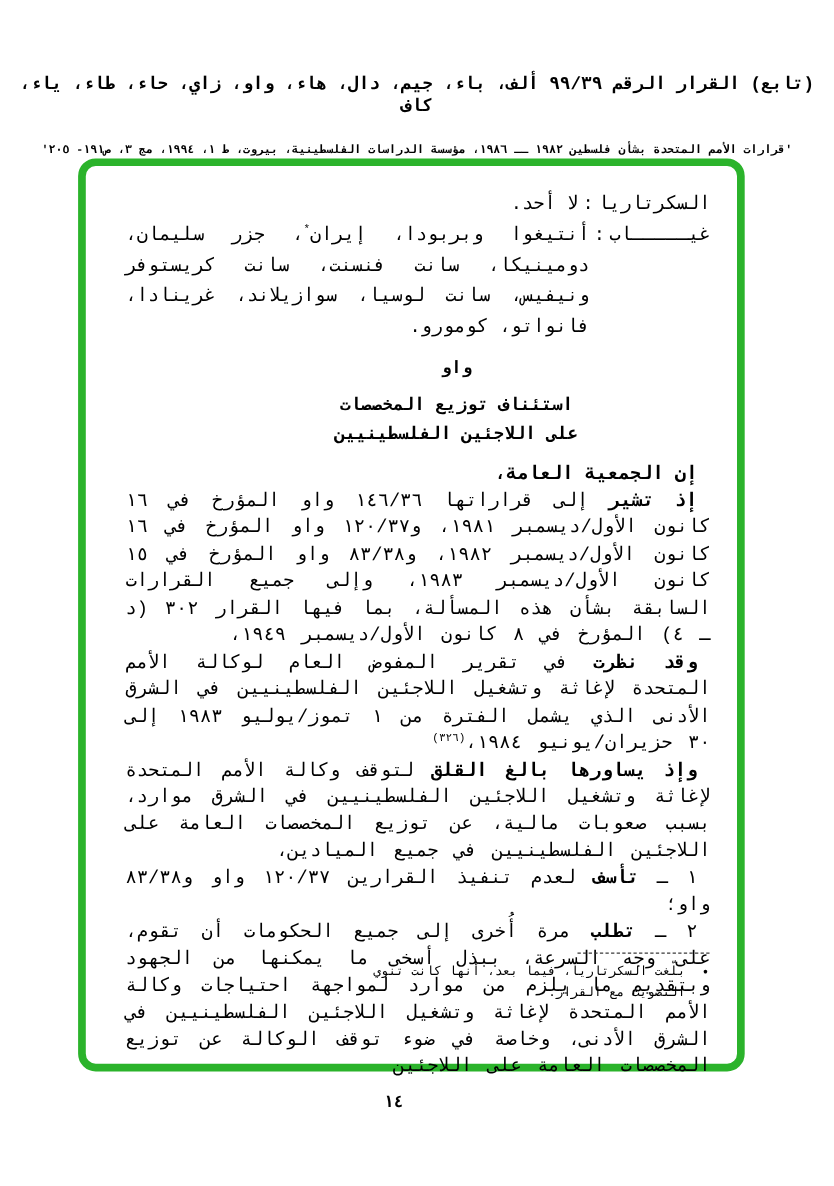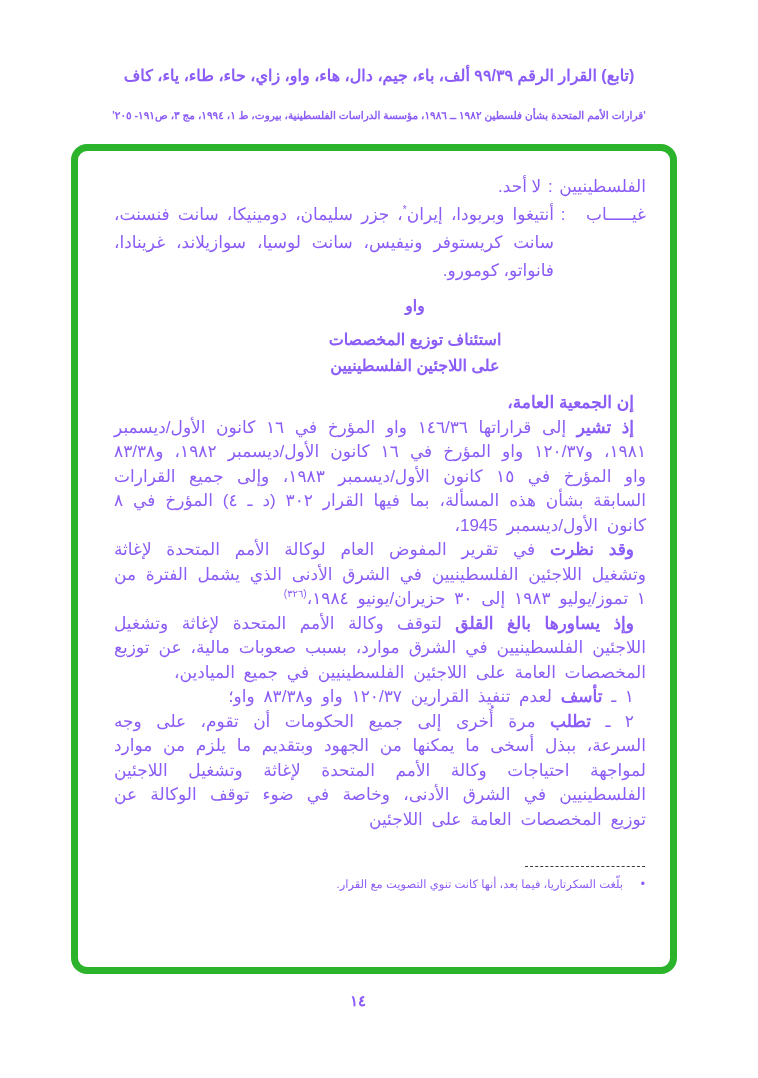--- a/index.html
+++ b/index.html
@@ -1,22 +1,22 @@
 <!DOCTYPE html>
 <html lang="ar" dir="rtl"><head>
 <meta charset="utf-8">
 <style>
   html,body{margin:0;padding:0;background:#ffffff;}
   .page{
     position:relative;
     width:758px;height:1078px;
     background:#ffffff;
     direction:rtl;
-    font-family:Liberation Sans, sans-serif;
-    color:#8b5cf6;
+    font-family:Liberation Mono, monospace;
+    color:#000000;
     overflow:hidden;
   }
   
   .header{position:absolute;top:66px;left:0;right:0;text-align:center;}
   .header .l1{font-size:16px;font-weight:700;letter-spacing:0;}
   .header .l2{font-size:10.5px;font-weight:700;margin-top:24px;}
   
   .frame{
     position:absolute;top:144px;left:71px;
     width:606px;height:830px;
@@ -56,40 +56,40 @@
 
   <div class="header">
     <div class="l1">(تابع) القرار الرقم ٩٩/٣٩ ألف، باء، جيم، دال، هاء، واو، زاي، حاء، طاء، ياء، كاف</div>
     <div class="l2">'قرارات الأمم المتحدة بشأن فلسطين ١٩٨٢ ــ ١٩٨٦، مؤسسة الدراسات الفلسطينية، بيروت، ط ١، ١٩٩٤، مج ٣، ص١٩١- ٢٠٥'</div>
   </div>
 
   <div class="frame">
 
     <div>
       <div class="vote-row">
-        <span class="vote-label">الفلسطينيين</span>
+        <span class="vote-label">السكرتاريا</span>
         <span class="vote-colon">:</span>
         <span class="vote-value">لا أحد.</span>
       </div>
       <div class="vote-row">
         <span class="vote-label">غيـــــاب</span>
         <span class="vote-colon">:</span>
         <span class="vote-value"><span>أنتيغوا وبربودا، إيران</span><sup class="ref">*</sup><span>، جزر سليمان، دومينيكا، سانت فنسنت، سانت كريستوفر ونيفيس، سانت لوسيا، سوازيلاند، غرينادا، فانواتو، كومورو.</span></span>
       </div>
     </div>
 
     <div class="heads">
       <div class="kicker">واو</div>
       <div class="sec-title">استئناف توزيع المخصصات</div>
       <div class="sec-title">على اللاجئين الفلسطينيين</div>
     </div>
 
     <div class="opening">إن الجمعية العامة،</div>
 
-    <p class="para"><span class="lead">إذ تشير</span><span> إلى قراراتها ١٤٦/٣٦ واو المؤرخ في ١٦ كانون الأول/ديسمبر ١٩٨١، و١٢٠/٣٧ واو المؤرخ في ١٦ كانون الأول/ديسمبر ١٩٨٢، و٨٣/٣٨ واو المؤرخ في ١٥ كانون الأول/ديسمبر ١٩٨٣، وإلى جميع القرارات السابقة بشأن هذه المسألة، بما فيها القرار ٣٠٢ (د ـ ٤) المؤرخ في ٨ كانون الأول/ديسمبر 1945،</span><sup class="ref"></sup></p>
+    <p class="para"><span class="lead">إذ تشير</span><span> إلى قراراتها ١٤٦/٣٦ واو المؤرخ في ١٦ كانون الأول/ديسمبر ١٩٨١، و١٢٠/٣٧ واو المؤرخ في ١٦ كانون الأول/ديسمبر ١٩٨٢، و٨٣/٣٨ واو المؤرخ في ١٥ كانون الأول/ديسمبر ١٩٨٣، وإلى جميع القرارات السابقة بشأن هذه المسألة، بما فيها القرار ٣٠٢ (د ـ ٤) المؤرخ في ٨ كانون الأول/ديسمبر ١٩٤٩،</span><sup class="ref"></sup></p>
 
     <p class="para"><span class="lead">وقد نظرت</span><span> في تقرير المفوض العام لوكالة الأمم المتحدة لإغاثة وتشغيل اللاجئين الفلسطينيين في الشرق الأدنى الذي يشمل الفترة من ١ تموز/يوليو ١٩٨٣ إلى ٣٠ حزيران/يونيو ١٩٨٤،</span><sup class="ref">(٣٢٦)</sup></p>
 
     <p class="para"><span class="lead">وإذ يساورها بالغ القلق</span><span> لتوقف وكالة الأمم المتحدة لإغاثة وتشغيل اللاجئين الفلسطينيين في الشرق موارد، بسبب صعوبات مالية، عن توزيع المخصصات العامة على اللاجئين الفلسطينيين في جميع الميادين،</span><sup class="ref"></sup></p>
 
     <p class="para"><span>١ ـ </span><span class="lead">تأسف</span><span> لعدم تنفيذ القرارين ١٢٠/٣٧ واو و٨٣/٣٨ واو؛</span></p>
 
     <p class="para"><span>٢ ـ </span><span class="lead">تطلب</span><span> مرة أُخرى إلى جميع الحكومات أن تقوم، على وجه السرعة، ببذل أسخى ما يمكنها من الجهود وبتقديم ما يلزم من موارد لمواجهة احتياجات وكالة الأمم المتحدة لإغاثة وتشغيل اللاجئين الفلسطينيين في الشرق الأدنى، وخاصة في ضوء توقف الوكالة عن توزيع المخصصات العامة على اللاجئين</span></p>
 
   </div>

